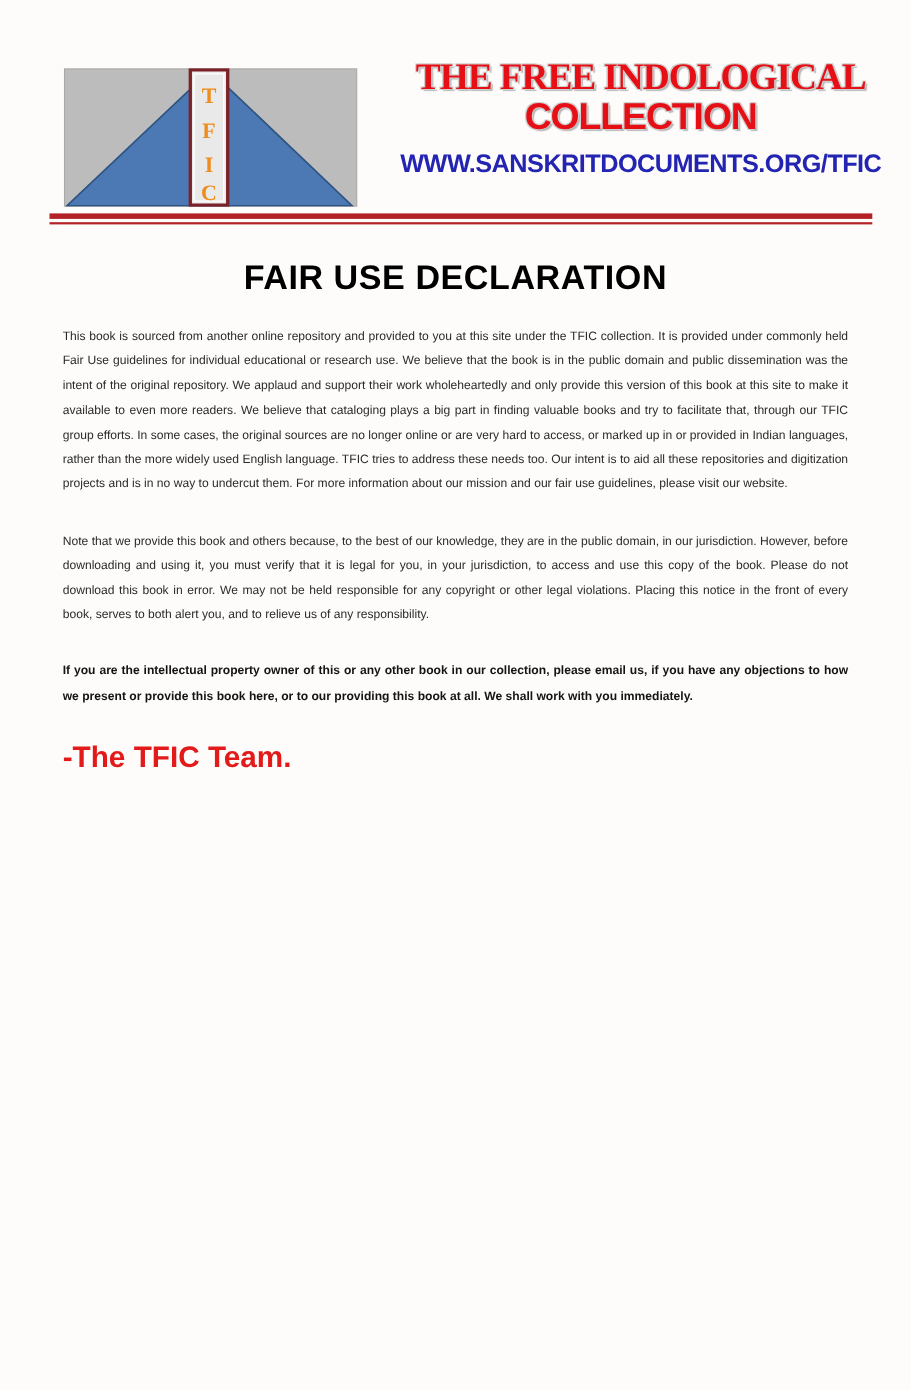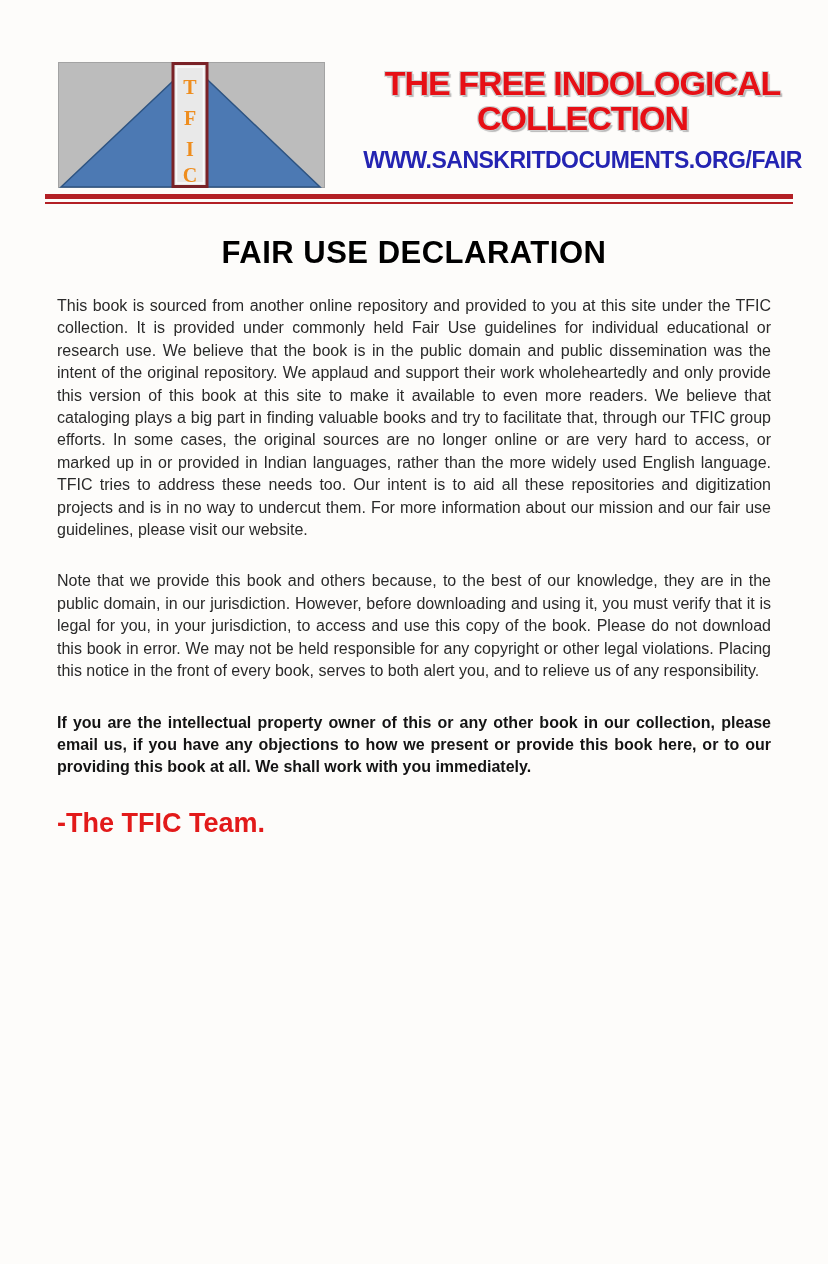--- a/index.html
+++ b/index.html
@@ -32,21 +32,21 @@
     font-size: 34px;
     letter-spacing: -1px;
     color: #e60f15;
     text-shadow:
       -1px -1px 0 #cfcfcf,
        1px -1px 0 #cfcfcf,
       -1px  1px 0 #cfcfcf,
        2px  2px 1px #b9b9b9;
     line-height: 1.0;
   }
-  .title-line1 { margin-top: 16px; }
+  .title-line1 { margin-top: 4px; font-family: Liberation Serif, serif; }
   .title-line2 { margin-top: 1px; }
   .site-url {
     margin-top: 14px;
     font-weight: bold;
     font-size: 23px;
     letter-spacing: -0.5px;
     color: #2424b2;
     line-height: 1.0;
   }
 
@@ -70,21 +70,21 @@
     color: #000000;
   }
 
   .doc-body {
     position: absolute;
     left: 57px; top: 295px;
     width: 714px;
   }
   .doc-body p {
     text-align: justify;
-    font-size: 16px;
+    font-size: 11px;
     line-height: 22.4px;
     color: #2a2a2a;
     margin-bottom: 29px;
   }
   .doc-body p.bold {
     font-weight: bold;
     color: #141414;
   }
   .signature {
     margin-top: 18px;
@@ -107,21 +107,21 @@
       <text x="132" y="32" text-anchor="middle" font-family="Liberation Serif, serif" font-weight="bold" font-size="20" fill="#ee8d1e">T</text>
       <text x="132" y="63" text-anchor="middle" font-family="Liberation Serif, serif" font-weight="bold" font-size="20" fill="#ee8d1e">F</text>
       <text x="132" y="94" text-anchor="middle" font-family="Liberation Serif, serif" font-weight="bold" font-size="20" fill="#ee8d1e">I</text>
       <text x="132" y="120" text-anchor="middle" font-family="Liberation Serif, serif" font-weight="bold" font-size="20" fill="#ee8d1e">C</text>
     </svg>
   </div>
 
   <div class="title-block">
     <div class="title-line title-line1">THE FREE INDOLOGICAL</div>
     <div class="title-line title-line2">COLLECTION</div>
-    <div class="site-url">WWW.SANSKRITDOCUMENTS.ORG/FAIR</div>
+    <div class="site-url">WWW.SANSKRITDOCUMENTS.ORG/TFIC</div>
   </div>
 
   <div class="header-rule"></div>
 
   <h1 class="doc-heading">FAIR USE DECLARATION</h1>
 
   <div class="doc-body">
     <p>This book is sourced from another online repository and provided to you at this site under the TFIC collection. It is provided under commonly held Fair Use guidelines for individual educational or research use. We believe that the book is in the public domain and public dissemination was the intent of the original repository. We applaud and support their work wholeheartedly and only provide this version of this book at this site to make it available to even more readers. We believe that cataloging plays a big part in finding valuable books and try to facilitate that, through our TFIC group efforts. In some cases, the original sources are no longer online or are very hard to access, or marked up in or provided in Indian languages, rather than the more widely used English language. TFIC tries to address these needs too. Our intent is to aid all these repositories and digitization projects and is in no way to undercut them. For more information about our mission and our fair use guidelines, please visit our website.</p>
     <p>Note that we provide this book and others because, to the best of our knowledge, they are in the public domain, in our jurisdiction. However, before downloading and using it, you must verify that it is legal for you, in your jurisdiction, to access and use this copy of the book. Please do not download this book in error. We may not be held responsible for any copyright or other legal violations. Placing this notice in the front of every book, serves to both alert you, and to relieve us of any responsibility.</p>
     <p class="bold">If you are the intellectual property owner of this or any other book in our collection, please email us, if you have any objections to how we present or provide this book here, or to our providing this book at all. We shall work with you immediately.</p>

